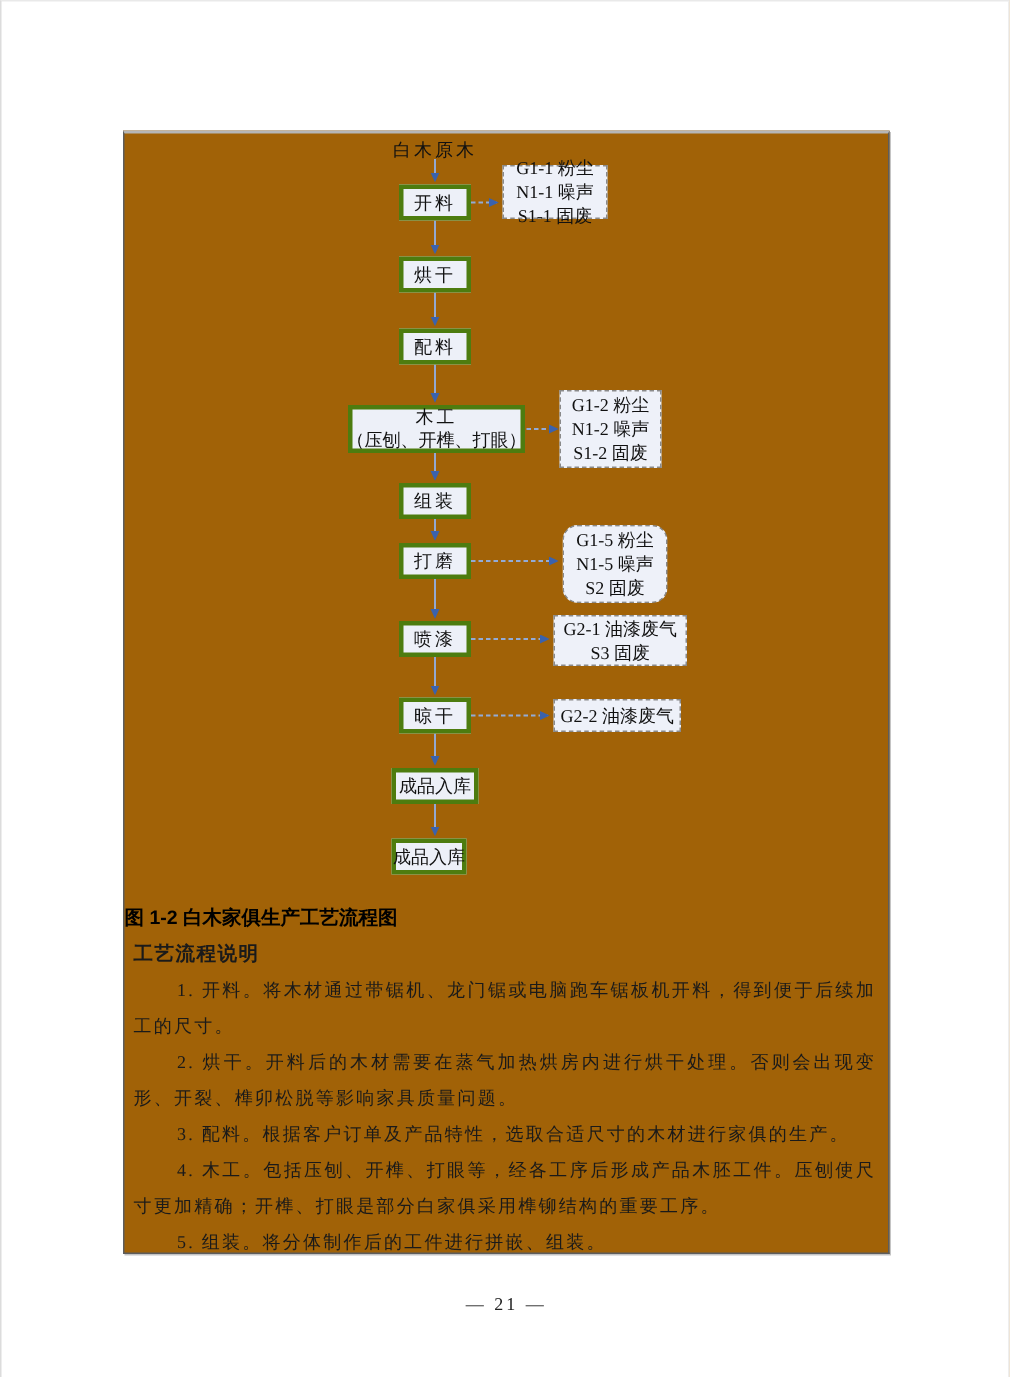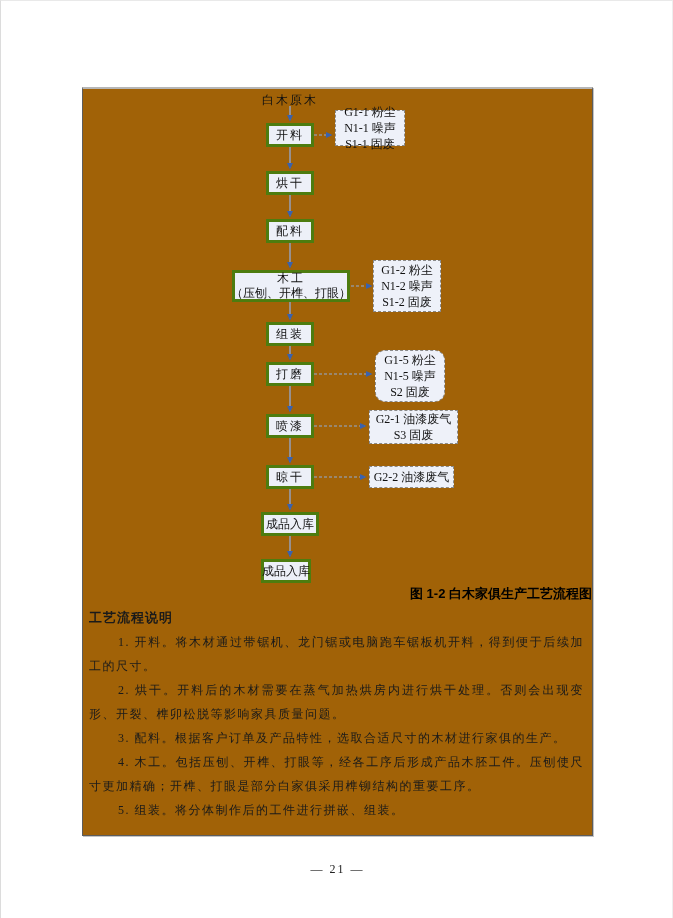--- a/index.html
+++ b/index.html
@@ -54,23 +54,23 @@
     background: #eef1f9;
     border: 1px dashed #8a8a8a;
     display: flex; flex-direction: column;
     align-items: center; justify-content: center;
     font-size: 12px; line-height: 16px;
     color: #111;
     text-align: center;
     white-space: nowrap;
   }
   .figure-caption {
-    margin-top: 2px;
+    margin-top: 20px;
     height: 17px;
-    text-align: right;
+    text-align: left;
     font-family: "Liberation Sans", "DejaVu Sans", sans-serif;
     font-weight: bold;
     font-size: 13px;
     color: #000;
   }
   
   .text-section {
     margin-top: 4px;
     padding: 0 8px 0 6px;
     font-size: 12px;

